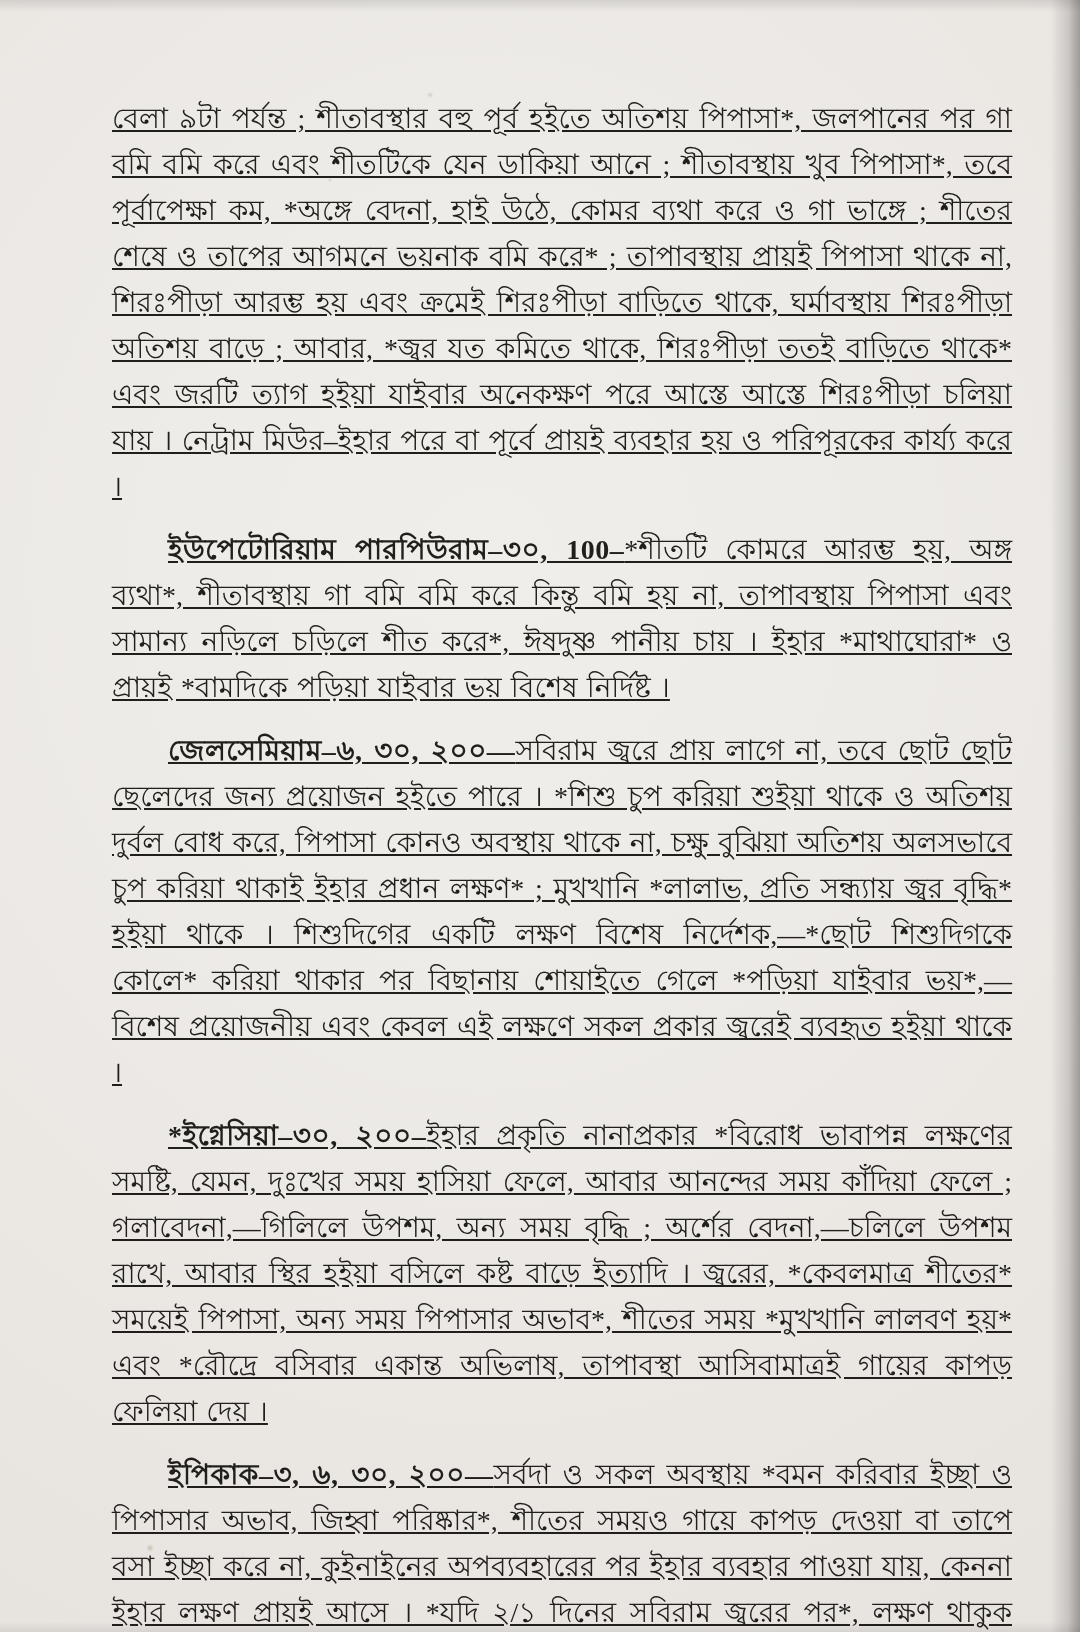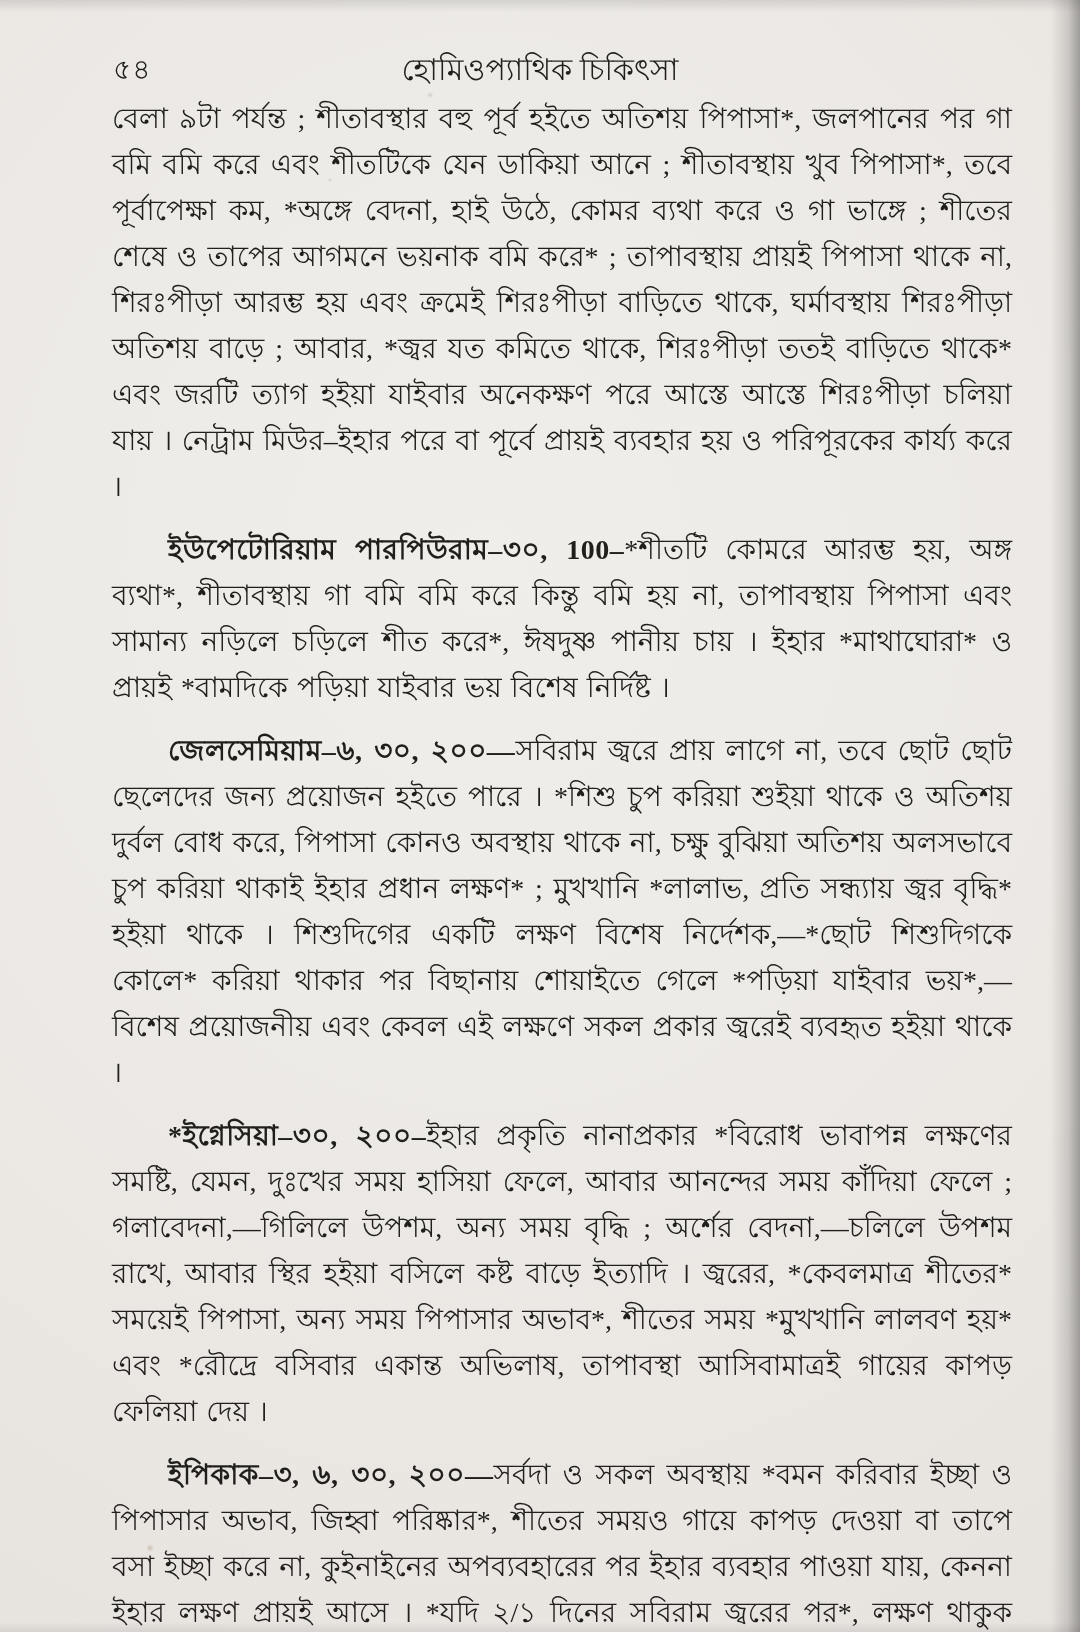--- a/index.html
+++ b/index.html
@@ -76,38 +76,35 @@
     width: 908px;
     font-size: 28px;
     line-height: 46px;
     text-align: justify;
     text-justify: inter-word;
     word-spacing: 2px;
   }
 
   .para {
     margin: 0 8px 17px 0;
+    text-decoration: underline;
   }
   .para.indented {
     text-indent: 56px;
   }
   .para .lead {
     font-weight: bold;
     letter-spacing: 0.5px;
   }
 </style>
 </head>
 <body>
 
 <div class="scan-page">
 
-  <div class="running-head">
-    <div class="page-number">৫৪</div>
-    <div class="book-title">হোমিওপ্যাথিক চিকিৎসা</div>
-  </div>
 
   <div class="text-block">
 
     <p class="para"><span class="body-run">বেলা ৯টা পর্যন্ত ; শীতাবস্থার বহু পূর্ব হইতে অতিশয় পিপাসা*, জলপানের পর গা বমি বমি করে এবং শীতটিকে যেন ডাকিয়া আনে ; শীতাবস্থায় খুব পিপাসা*, তবে পূর্বাপেক্ষা কম, *অঙ্গে বেদনা, হাই উঠে, কোমর ব্যথা করে ও গা ভাঙ্গে ; শীতের শেষে ও তাপের আগমনে ভয়নাক বমি করে* ; তাপাবস্থায় প্রায়ই পিপাসা থাকে না, শিরঃপীড়া আরম্ভ হয় এবং ক্রমেই শিরঃপীড়া বাড়িতে থাকে, ঘর্মাবস্থায় শিরঃপীড়া অতিশয় বাড়ে ; আবার, *জ্বর যত কমিতে থাকে, শিরঃপীড়া ততই বাড়িতে থাকে* এবং জরটি ত্যাগ হইয়া যাইবার অনেকক্ষণ পরে আস্তে আস্তে শিরঃপীড়া চলিয়া যায় । নেট্রাম মিউর–ইহার পরে বা পূর্বে প্রায়ই ব্যবহার হয় ও পরিপূরকের কার্য্য করে ।</span></p>
 
     <p class="para indented"><strong class="lead">ইউপেটোরিয়াম পারপিউরাম–৩০, 100–</strong><span class="body-run">*শীতটি কোমরে আরম্ভ হয়, অঙ্গ ব্যথা*, শীতাবস্থায় গা বমি বমি করে কিন্তু বমি হয় না, তাপাবস্থায় পিপাসা এবং সামান্য নড়িলে চড়িলে শীত করে*, ঈষদুষ্ণ পানীয় চায় । ইহার *মাথাঘোরা* ও প্রায়ই *বামদিকে পড়িয়া যাইবার ভয় বিশেষ নির্দিষ্ট ।</span></p>
 
     <p class="para indented"><strong class="lead">জেলসেমিয়াম–৬, ৩০, ২০০—</strong><span class="body-run">সবিরাম জ্বরে প্রায় লাগে না, তবে ছোট ছোট ছেলেদের জন্য প্রয়োজন হইতে পারে । *শিশু চুপ করিয়া শুইয়া থাকে ও অতিশয় দুর্বল বোধ করে, পিপাসা কোনও অবস্থায় থাকে না, চক্ষু বুঝিয়া অতিশয় অলসভাবে চুপ করিয়া থাকাই ইহার প্রধান লক্ষণ* ; মুখখানি *লালাভ, প্রতি সন্ধ্যায় জ্বর বৃদ্ধি* হইয়া থাকে । শিশুদিগের একটি লক্ষণ বিশেষ নির্দেশক,—*ছোট শিশুদিগকে কোলে* করিয়া থাকার পর বিছানায় শোয়াইতে গেলে *পড়িয়া যাইবার ভয়*,—বিশেষ প্রয়োজনীয় এবং কেবল এই লক্ষণে সকল প্রকার জ্বরেই ব্যবহৃত হইয়া থাকে ।</span></p>
 
     <p class="para indented"><strong class="lead">*ইগ্নেসিয়া–৩০, ২০০–</strong><span class="body-run">ইহার প্রকৃতি নানাপ্রকার *বিরোধ ভাবাপন্ন লক্ষণের সমষ্টি, যেমন, দুঃখের সময় হাসিয়া ফেলে, আবার আনন্দের সময় কাঁদিয়া ফেলে ; গলাবেদনা,—গিলিলে উপশম, অন্য সময় বৃদ্ধি ; অর্শের বেদনা,—চলিলে উপশম রাখে, আবার স্থির হইয়া বসিলে কষ্ট বাড়ে ইত্যাদি । জ্বরের, *কেবলমাত্র শীতের* সময়েই পিপাসা, অন্য সময় পিপাসার অভাব*, শীতের সময় *মুখখানি লালবণ হয়* এবং *রৌদ্রে বসিবার একান্ত অভিলাষ, তাপাবস্থা আসিবামাত্রই গায়ের কাপড় ফেলিয়া দেয় ।</span></p>

